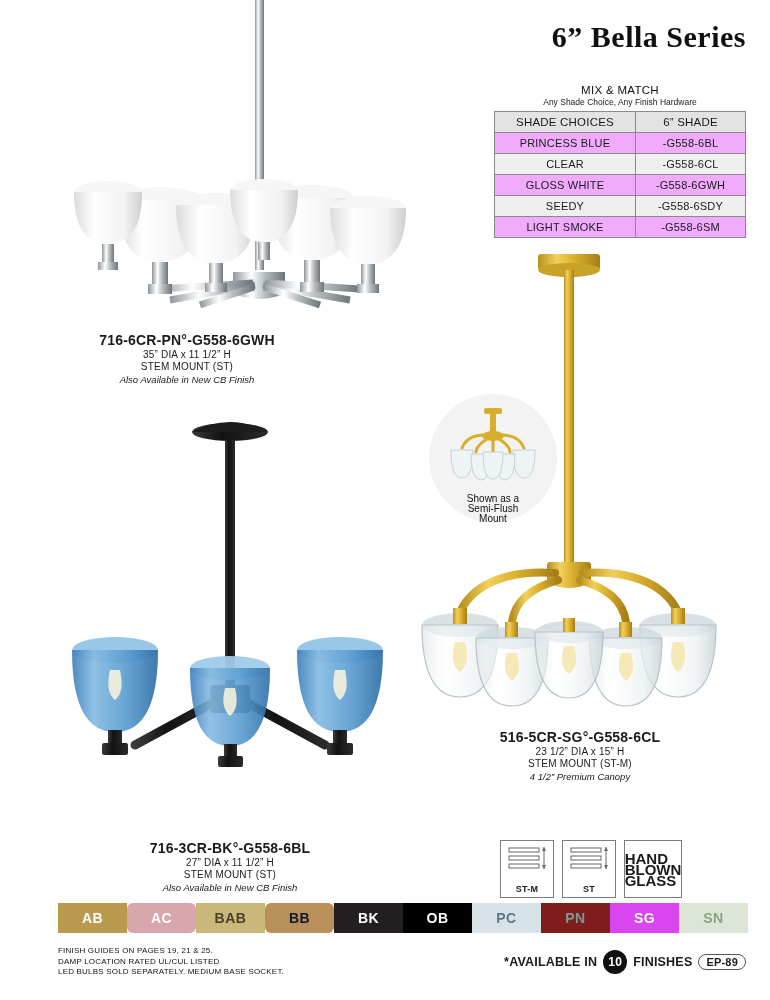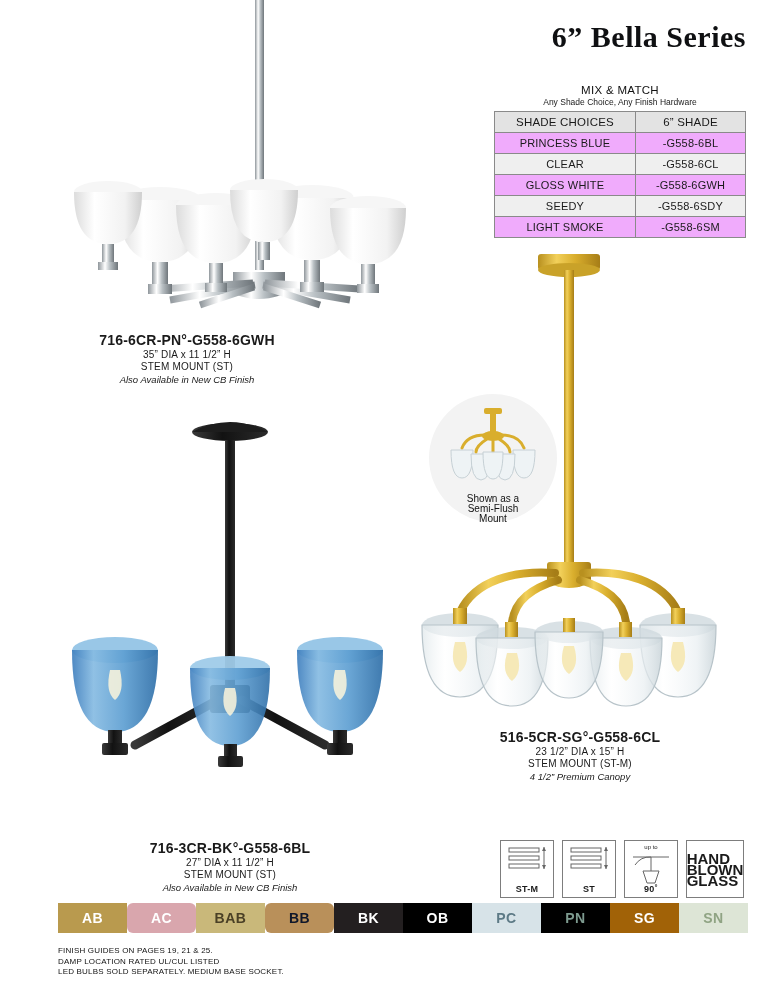--- a/index.html
+++ b/index.html
@@ -409,30 +409,20 @@
         <rect x="8" y="7" width="30" height="4" fill="#fff" stroke="#666"></rect>
         <rect x="8" y="15" width="30" height="4" fill="#fff" stroke="#666"></rect>
         <rect x="8" y="23" width="30" height="4" fill="#fff" stroke="#666"></rect>
         <line x1="43" y1="6" x2="43" y2="28" stroke="#666"></line>
         <path d="M43 6 l-2 4 h4 z" fill="#666"></path>
         <path d="M43 28 l-2 -4 h4 z" fill="#666"></path>
       </svg>
       <div class="cap">ST</div>
     </div>
 
-    <div class="iconbox">
-      <div class="tiny">up to</div>
-      <svg width="52" height="44" viewBox="0 0 52 44" style="margin-top:8px;">
-        <path d="M8 8 L44 8" stroke="#666"></path>
-        <path d="M26 8 L26 22" stroke="#666"></path>
-        <path d="M18 22 L34 22 L30 34 L22 34 z" fill="#fff" stroke="#666"></path>
-        <path d="M10 16 A 18 18 0 0 1 26 8" fill="none" stroke="#666"></path>
-      </svg>
-      <div class="cap">90˚</div>
-    </div>
 
     <div class="iconbox wide glass">
       <span>HAND<br>BLOWN<br>GLASS</span>
     </div>
   </div>
 
   <div class="finishes">
     <div class="sw" style="background:#b99a4e;color:#ffffff;">
         <span>AB</span>
       </div>
@@ -447,31 +437,37 @@
       </div>
     <div class="sw" style="background:#231f20;color:#ffffff;">
         <span>BK</span>
       </div>
     <div class="sw" style="background:#000000;color:#ffffff;">
         <span>OB</span>
       </div>
     <div class="sw" style="background:#d7e3e8;color:#5d7a86;">
         <span>PC</span>
       </div>
-    <div class="sw" style="background:#000000;color:#7d9a8f;">
+    <div class="sw" style="background:#7f1d1d;color:#7d9a8f;">
         <span>PN</span>
       </div>
-    <div class="sw" style="background:#a16207;color:#ffffff;">
+    <div class="sw" style="background:#d946ef;color:#ffffff;">
         <span>SG</span>
       </div>
     <div class="sw" style="background:#dde5d6;color:#8fa383;">
         <span>SN</span>
       </div>
   </div>
 
   <div class="footer-left">
     <div>FINISH GUIDES ON PAGES 19, 21 &amp; 25.</div>
     <div>DAMP LOCATION RATED UL/CUL LISTED</div>
     <div>LED BULBS SOLD SEPARATELY. MEDIUM BASE SOCKET.</div>
   </div>
 
+  <div class="footer-right">
+    <span>*AVAILABLE IN</span>
+    <span class="badge10">10</span>
+    <span>FINISHES</span>
+    <span class="epbox">EP-89</span>
+  </div>
 
 </div>
 
 </body></html>

